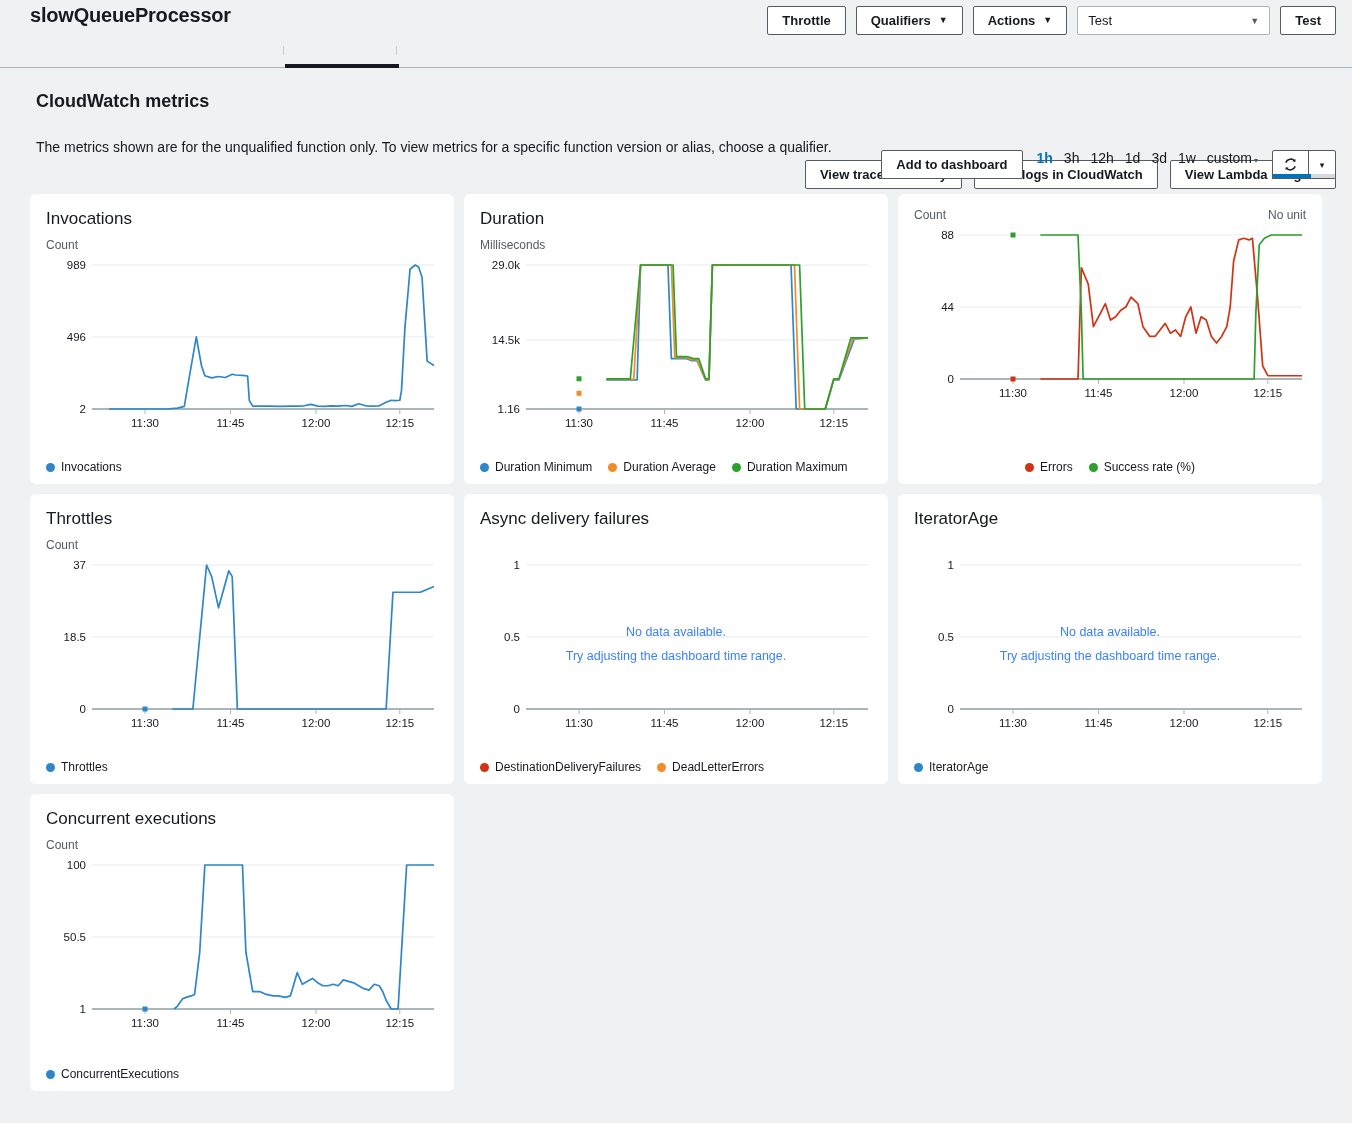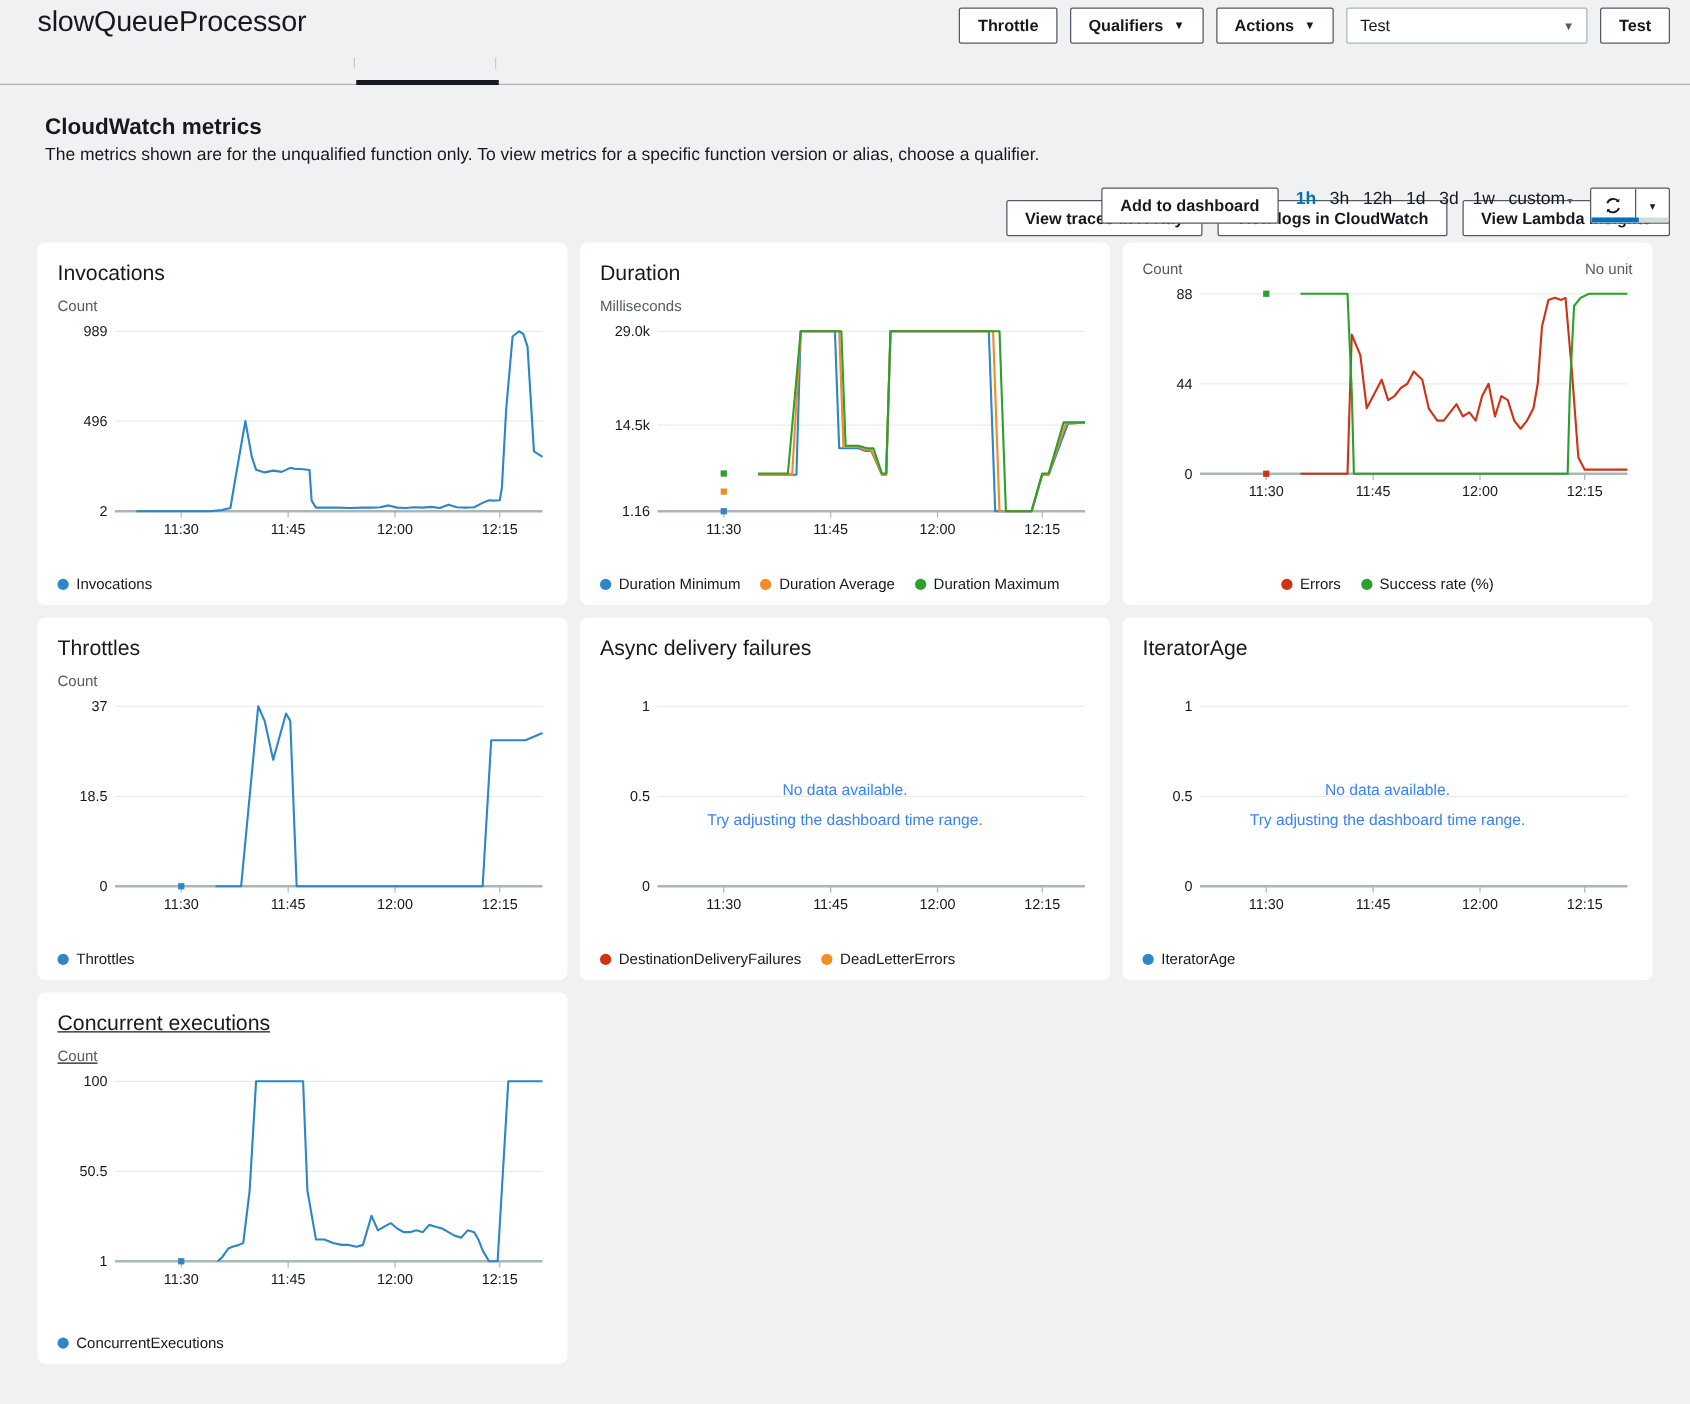--- a/index.html
+++ b/index.html
@@ -15,22 +15,22 @@
   
   .header {
     position: relative;
     height: 68px;
     background: #f0f1f2;
     padding: 0 16px;
   }
   .fn-title {
     position: absolute;
     left: 30px; top: 4px;
-    font-size: 23px;
-    font-weight: 400;
+    font-size: 20px;
+    font-weight: 700;
     color: #16191f;
     letter-spacing: -0.2px;
   }
   .header-actions {
     position: absolute;
     right: 16px; top: 6px;
     display: flex;
     align-items: center;
     gap: 10px;
     margin-left: 48px;
@@ -96,21 +96,21 @@
     height: 82px;
   }
   .section-title {
     font-size: 18px;
     font-weight: bold;
     color: #16191f;
     margin: 0;
     line-height: 22px;
   }
   .section-desc {
-    margin-top: 2px;
+    margin-top: 26px;
     font-size: 14px;
     color: #16191f;
     line-height: 18px;
   }
   .section-head-actions {
     position: absolute;
     right: 16px; top: 92px;
     display: flex;
     gap: 12px;
   }
@@ -190,21 +190,21 @@
     gap: 10px;
   }
   .panel {
     background: #ffffff;
     border-radius: 6px;
     width: 424px;
     height: 290px;
     padding: 14px 16px 8px 16px;
     position: relative;
   }
-  .panel.tall { height: 297px; text-decoration: underline; }
+  .panel.tall { height: 297px; }
   .panel-title {
     font-size: 17px;
     font-weight: 400;
     color: #16191f;
     margin: 0 0 8px 0;
     line-height: 22px;
   }
   .axis-units {
     font-size: 12px;
     color: #545b64;

